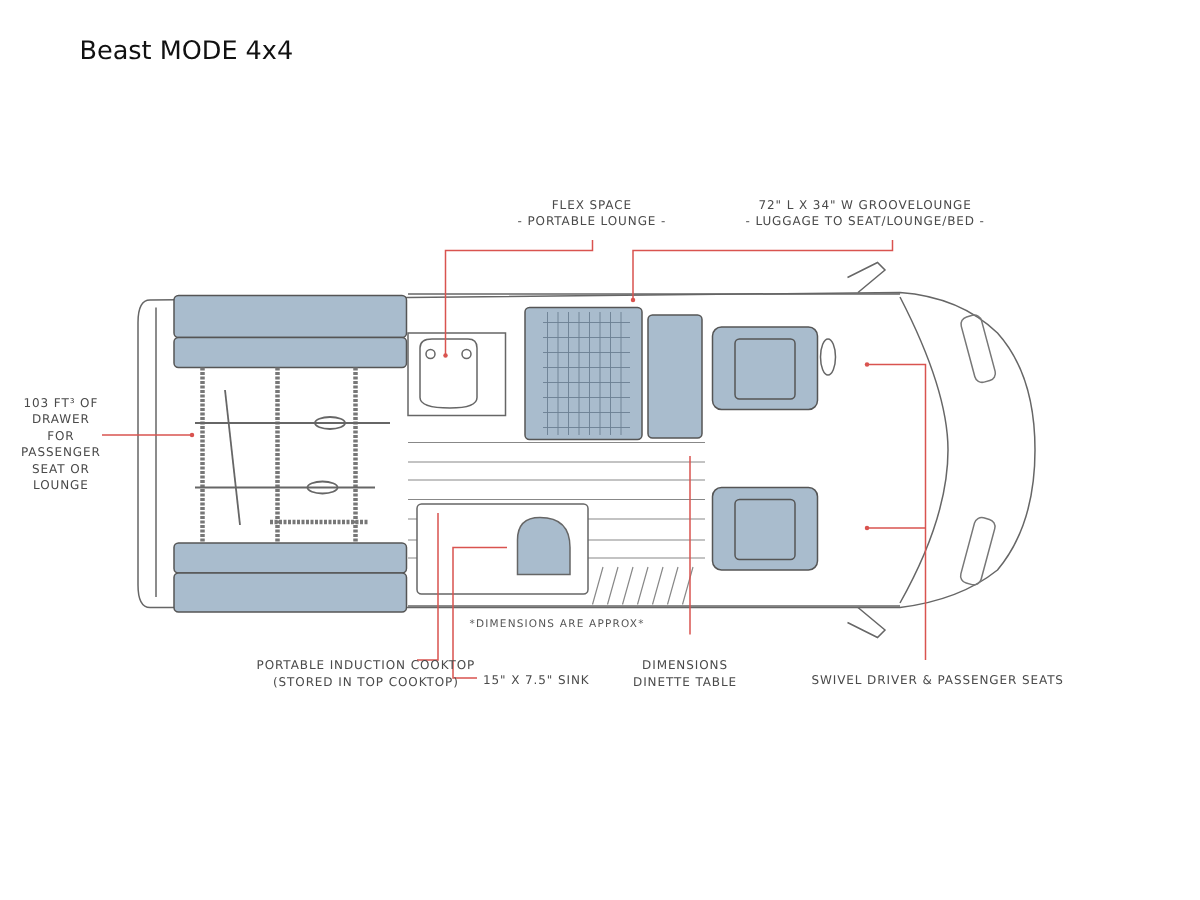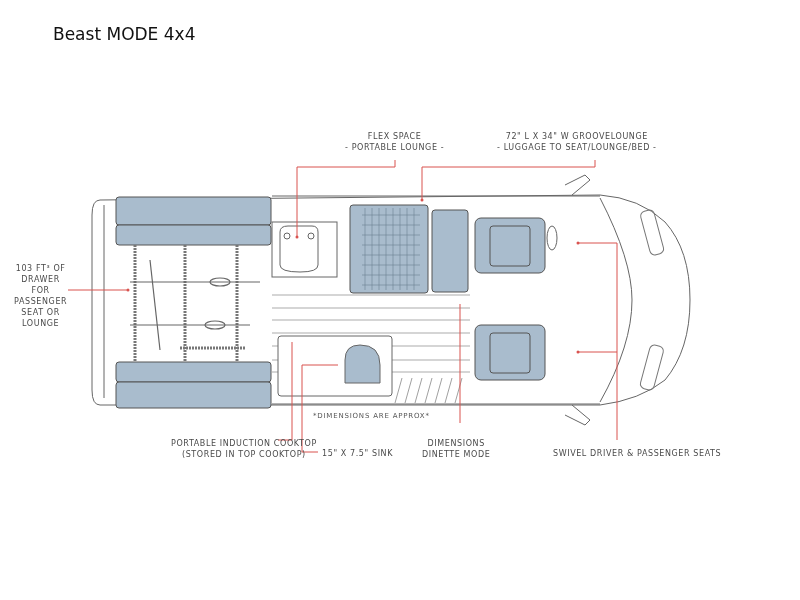--- a/index.html
+++ b/index.html
@@ -137,18 +137,18 @@
 
 <div class="lbl" style="left:135px; top:438px;margin-left:36px;">
   <div>PORTABLE INDUCTION COOKTOP</div>
   <div>(STORED IN TOP COOKTOP)</div>
 </div>
 
 <div class="lbl" style="left:322px; top:448px;">15" X 7.5" SINK</div>
 
 <div class="lbl" style="left:422px; top:438px;">
   <div>DIMENSIONS</div>
-  <div>DINETTE MODE</div>
+  <div>DINETTE TABLE</div>
 </div>
 
-<div class="lbl" style="left:553px; top:448px;text-align:right;">SWIVEL DRIVER &amp; PASSENGER SEATS</div>
+<div class="lbl" style="left:541px; top:448px;text-align:right;">SWIVEL DRIVER &amp; PASSENGER SEATS</div>
 
 <div class="note" style="left:313px; top:412px;">*DIMENSIONS ARE APPROX*</div>
 
 </body></html>

